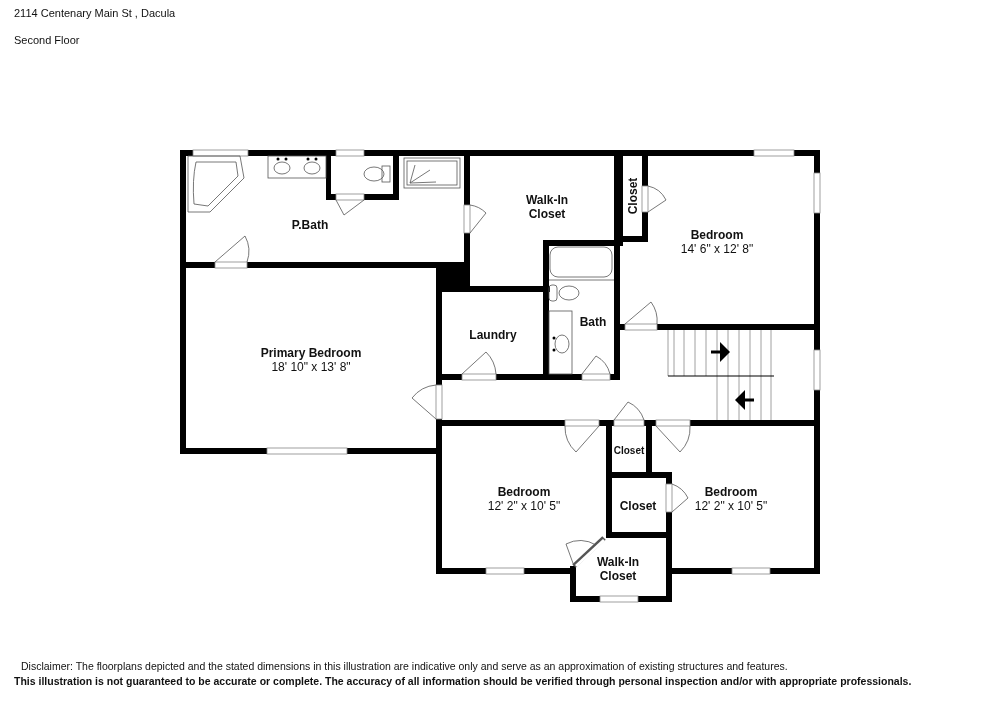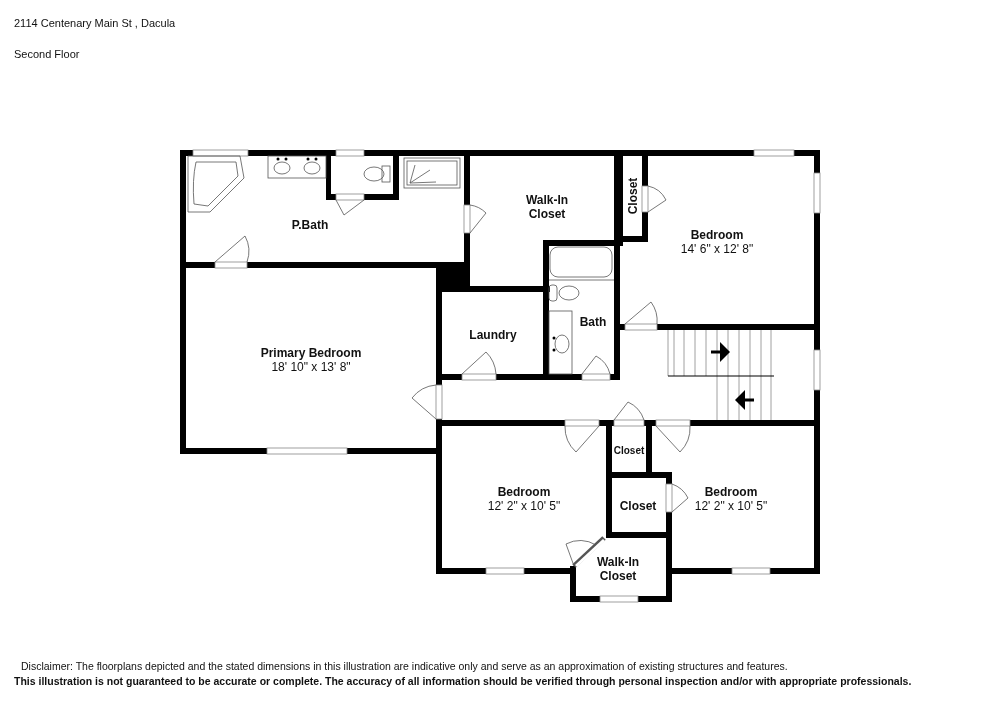--- a/index.html
+++ b/index.html
@@ -1,19 +1,19 @@
 <!DOCTYPE html>
 <html><head>
 <meta charset="utf-8">
 <style>
   html, body { margin: 0; padding: 0; background: #ffffff; }
   body { width: 1000px; height: 707px; position: relative; overflow: hidden; font-family: "Liberation Sans", sans-serif; color: #111; }
   .hdr { position: absolute; left: 14px; font-size: 11px; line-height: 14px; }
-  .hdr.l1 { top: 16px; }
-  .hdr.l2 { top: 47px; }
+  .hdr.l1 { top: 6px; }
+  .hdr.l2 { top: 33px; }
   .disc { position: absolute; left: 14px; font-size: 10.5px; line-height: 14px; white-space: nowrap; }
   .disc.l1 { top: 659px; margin-left: 7px; }
   .disc.l2 { top: 674px; font-weight: bold; }
   svg.plan { position: absolute; left: 0; top: 0; }
   .wall { fill: #000; }
   .win { fill: #fff; stroke: #888; stroke-width: 0.8; }
   .fx { fill: none; stroke: #555; stroke-width: 0.8; }
   .door { fill: none; stroke: #555; stroke-width: 0.8; }
   .lbl { font-family: "Liberation Sans", sans-serif; font-weight: bold; font-size: 12px; fill: #111; text-anchor: middle; }
   .dim { font-family: "Liberation Sans", sans-serif; font-size: 12px; fill: #111; text-anchor: middle; }

